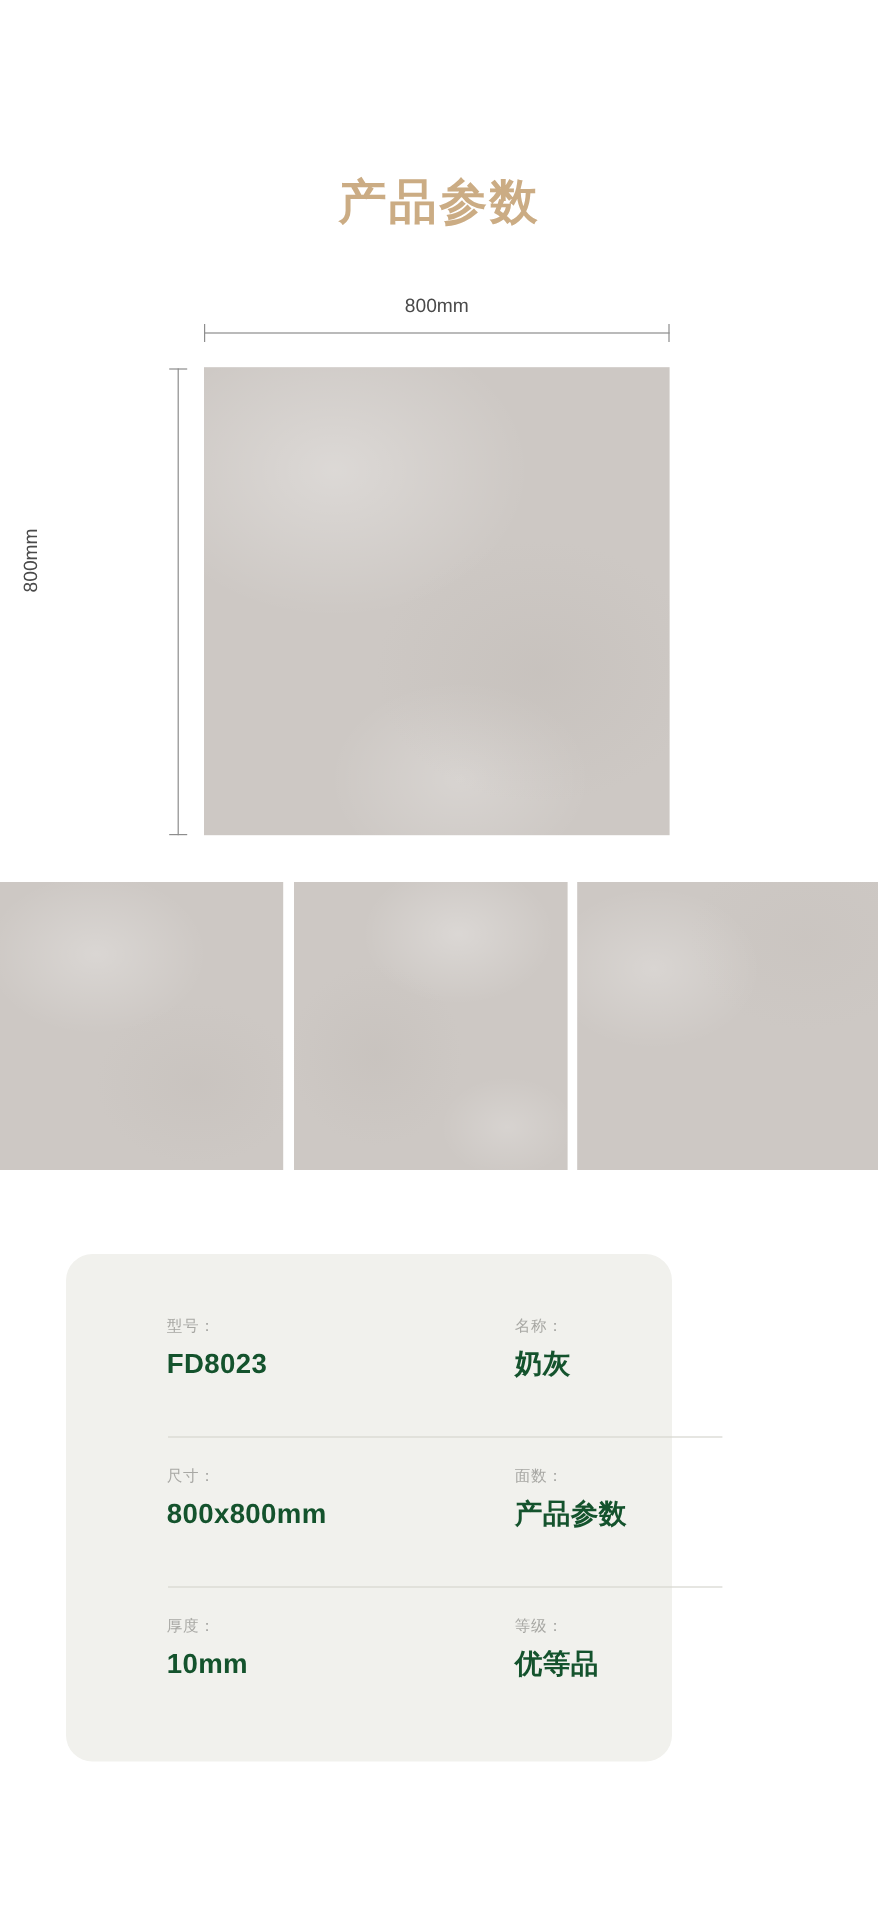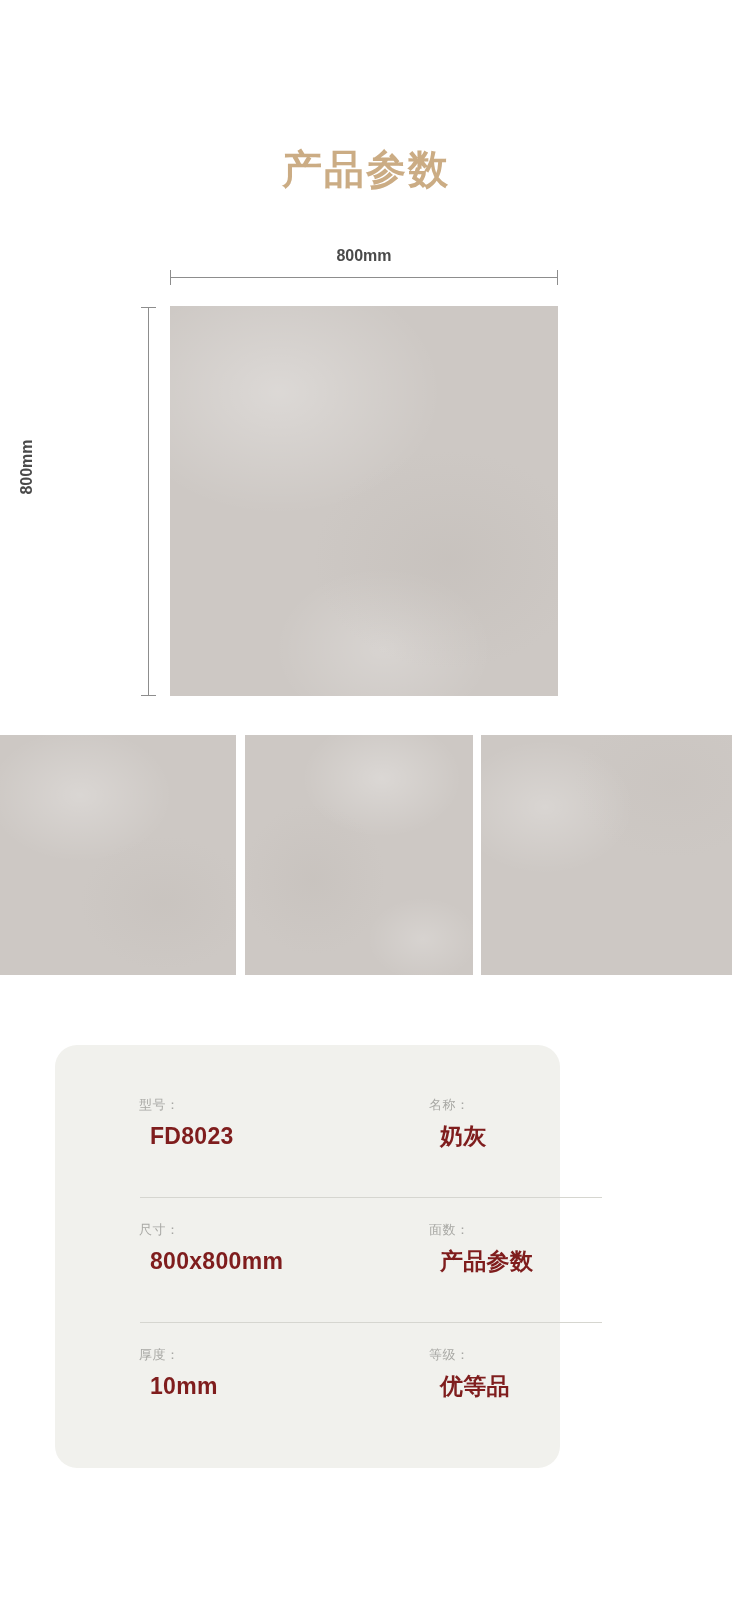--- a/index.html
+++ b/index.html
@@ -20,21 +20,21 @@
     top:147px; left:0; width:732px;
     text-align:center;
     font-size:40px;
     font-weight:bold;
     letter-spacing:2px;
     color:#cbac84;
     line-height:1.1;
   }
 
   
-  .hero { position:absolute; top:0; left:0; width:700px; height:720px;font-weight:bold; }
+  .hero { position:absolute; top:0; left:0; width:700px; height:720px; }
 
   .tile-main {
     position:absolute;
     left:170px; top:306px;
     width:388px; height:390px;
     background:#cdc8c4;
   }
   .tile-main .tex {
     position:absolute; inset:0;
     background:
@@ -133,24 +133,23 @@
   .spec-label {
     font-size:13px;
     color:#a8a8a4;
     line-height:1.2;
     letter-spacing:.5px;
   }
   .spec-value {
     margin-top:9px;
     font-size:23px;
     font-weight:bold;
-    color:#7f1d1d;
+    color:#14532d;
     line-height:1.25;
     letter-spacing:.3px;
-    margin-left:11px;
   }
 
   .spec-divider {
     position:absolute;
     left:85px; width:462px; height:1px;
     background:#d6d6d0;
   }
   .spec-divider.d1 { top:152px; }
   .spec-divider.d2 { top:277px; }
 </style>

